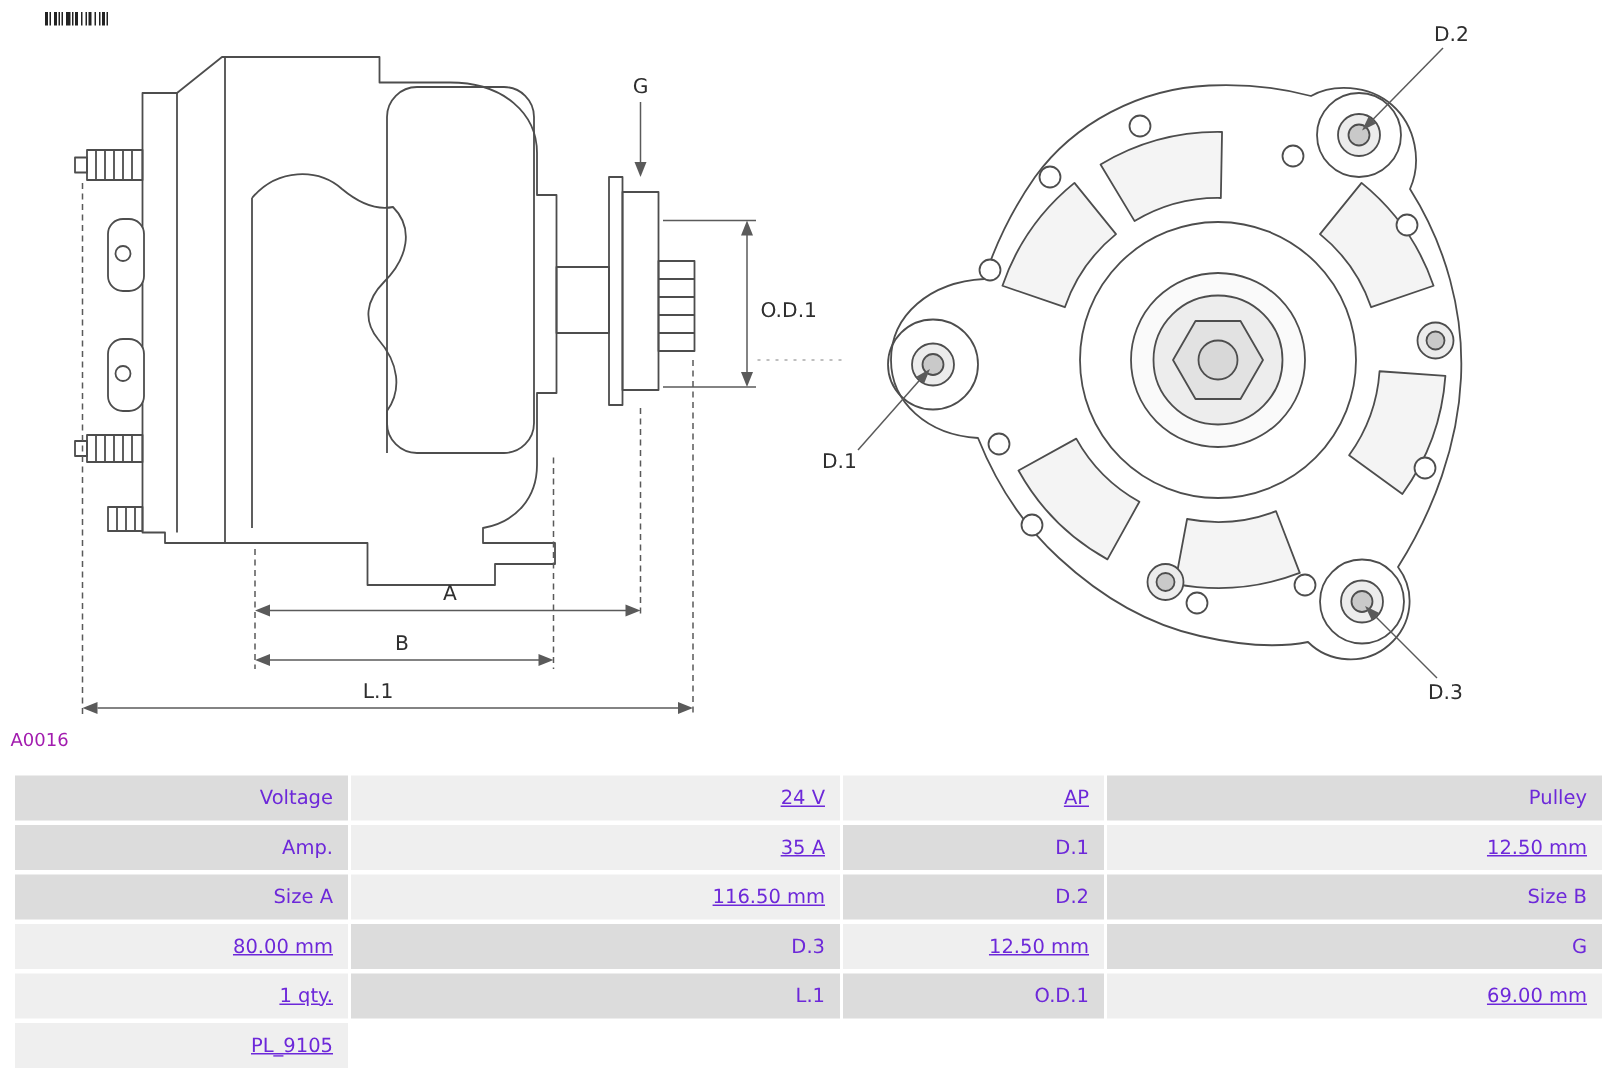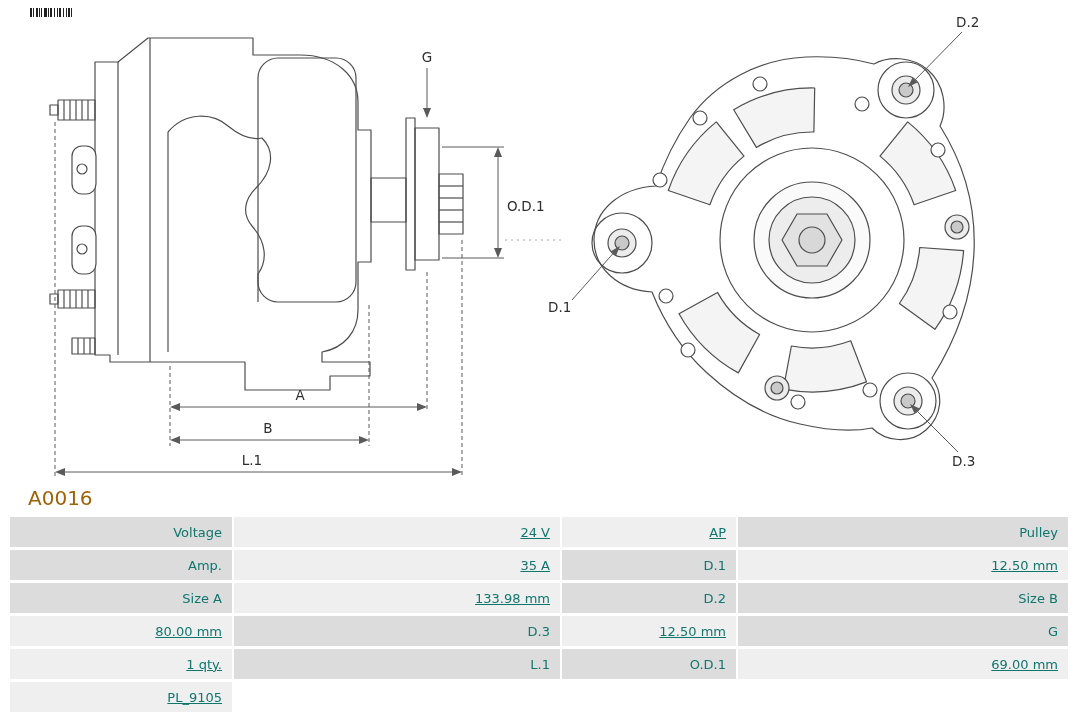--- a/index.html
+++ b/index.html
@@ -2,27 +2,27 @@
 <html><head>
 <meta charset="utf-8">
 <style>
   html,body{margin:0;padding:0;}
   body{
     width:1080px;height:720px;position:relative;background:#ffffff;
     font-family:"DejaVu Sans","Liberation Sans",sans-serif;overflow:hidden;
   }
   .drawing-area{position:absolute;left:0;top:0;width:1080px;height:510px;}
   .part-number{
-    position:absolute;left:28px;top:486px;font-size:20px;color:#a16207;
+    position:absolute;left:7px;top:486px;font-size:12px;color:#a21caf;
   }
   .spec-table{
     position:absolute;left:10px;top:517px;width:1058px;
     display:grid;grid-template-columns:222px 326px 174px 330px;
     grid-auto-rows:30px;gap:3px 2px;
-    font-size:13px;color:#0f766e;
+    font-size:13px;color:#6d28d9;
   }
   .cell{display:flex;align-items:center;justify-content:flex-end;padding-right:10px;box-sizing:border-box;}
   .cell.label{background:#dcdcdc;}
   .cell.value{background:#efefef;text-decoration:underline;}
   svg text{font-family:"DejaVu Sans","Liberation Sans",sans-serif;font-size:13.5px;fill:#2e2e2e;}
 </style>
 </head>
 <body>
 
 <div class="drawing-area">
@@ -205,21 +205,21 @@
   <div class="cell value">24 V</div>
   <div class="cell value">AP</div>
   <div class="cell label">Pulley</div>
 
   <div class="cell label">Amp.</div>
   <div class="cell value">35 A</div>
   <div class="cell label">D.1</div>
   <div class="cell value">12.50 mm</div>
 
   <div class="cell label">Size A</div>
-  <div class="cell value">133.98 mm</div>
+  <div class="cell value">116.50 mm</div>
   <div class="cell label">D.2</div>
 
   <div class="cell label">Size B</div>
   <div class="cell value">80.00 mm</div>
   <div class="cell label">D.3</div>
   <div class="cell value">12.50 mm</div>
 
   <div class="cell label">G</div>
   <div class="cell value">1 qty.</div>
   <div class="cell label">L.1</div>

